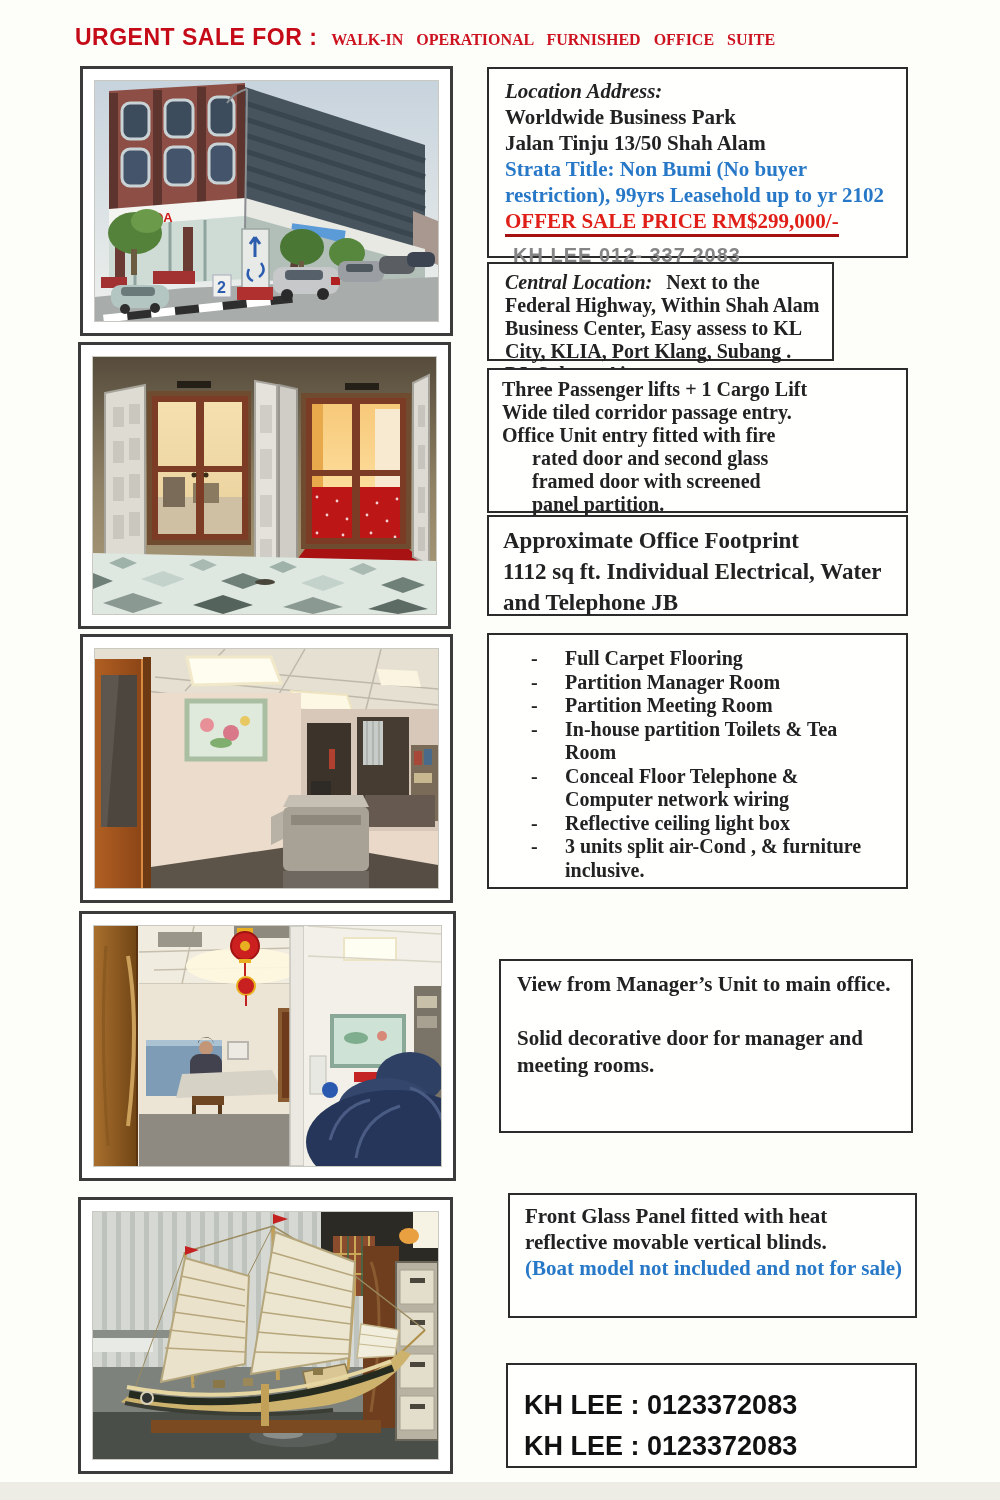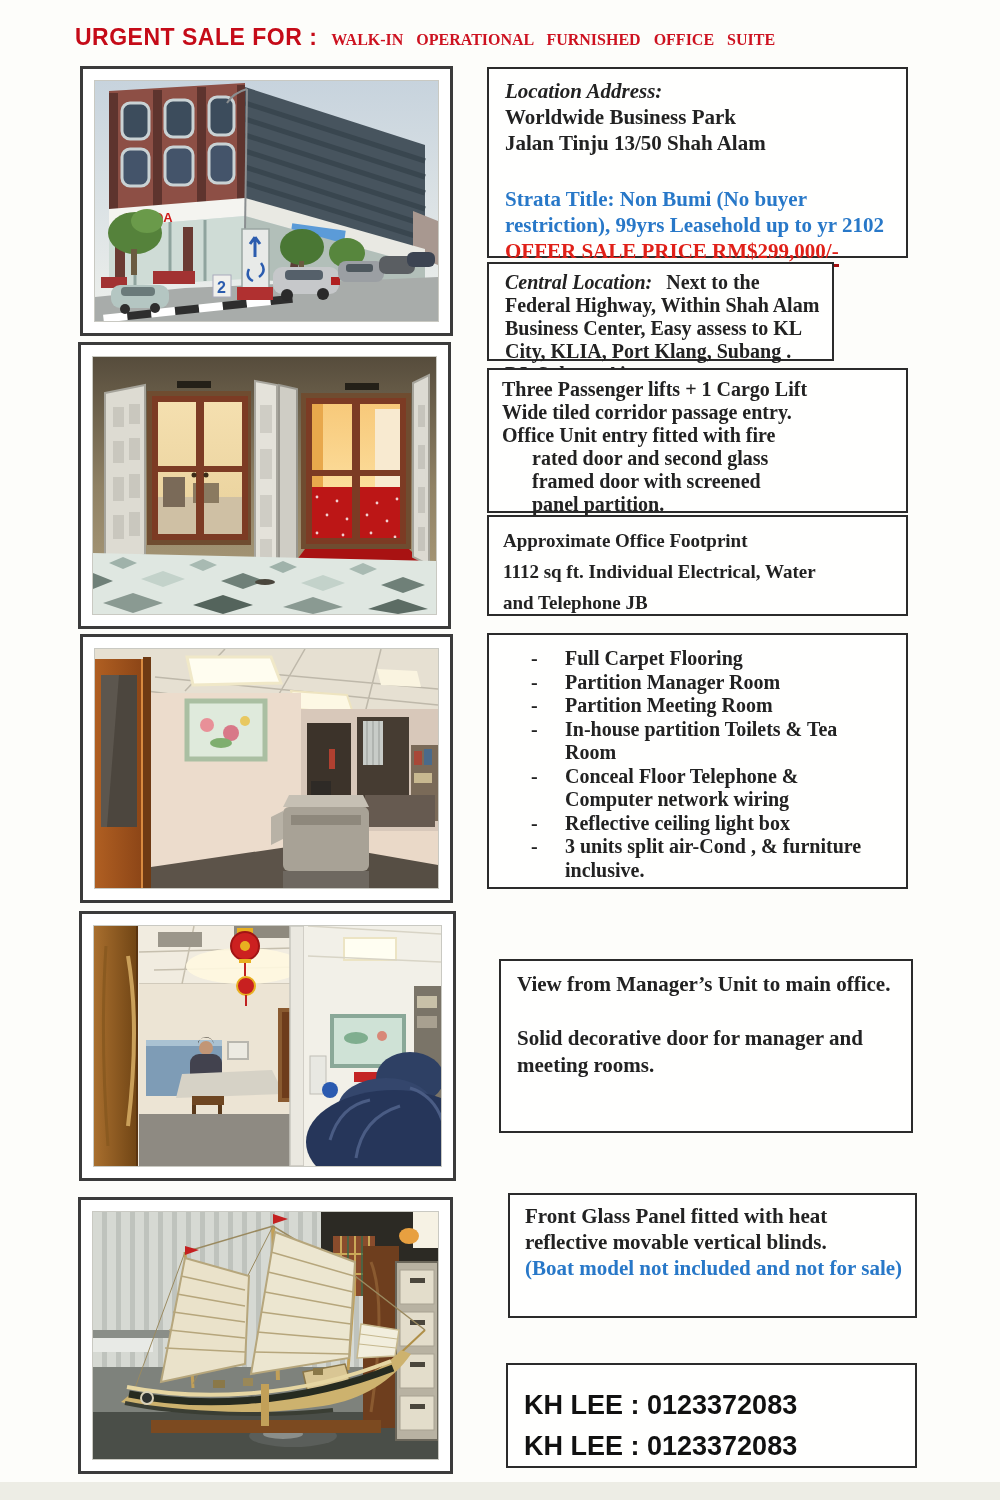--- a/index.html
+++ b/index.html
@@ -9,30 +9,30 @@
   .title{position:absolute;left:75px;top:24px;white-space:nowrap;}
   .title-label{font-family:"Liberation Sans",sans-serif;font-weight:bold;font-size:23px;color:#c50b18;letter-spacing:.5px;}
   .title-main{font-family:"Liberation Serif",serif;font-weight:bold;font-size:16px;color:#cd1220;word-spacing:9px;margin-left:14px;}
   
   .frame{position:absolute;border:3px solid #3b3b3b;background:#fff;padding:12px;box-sizing:border-box;margin:0;}
   .frame svg{display:block;width:100%;height:100%;outline:1px solid #c9c9c2;}
   
   .box{position:absolute;border:2px solid #2b2b2b;background:#fffffe;box-sizing:border-box;
        font-weight:bold;color:#222;}
   .it{font-style:italic;}
-  .blue{color:#2878c8;margin-top:30px;}
+  .blue{color:#2878c8;}
   #box-location{left:487px;top:67px;width:421px;height:191px;padding:9px 14px 4px 16px;font-size:21px;line-height:26px;}
   .offer{color:#e02018;border-bottom:3px solid #a51010;padding-bottom:1px;display:inline-block;line-height:23px;}
   .agent{font-family:"Liberation Sans",sans-serif;color:#858585;font-size:20px;letter-spacing:1px;padding-left:8px;margin-top:5px;}
   #box-central{left:487px;top:262px;width:347px;height:99px;padding:7px 12px 11px 16px;font-size:20px;line-height:23px;}
   #box-central p{margin:0;}
   #box-central .it{margin-right:14px;}
   #box-lifts{left:487px;top:368px;width:421px;height:145px;padding:8px 4px 0 13px;font-size:20px;line-height:23px;}
   #box-lifts .ln:nth-child(n+4){padding-left:30px;}
-  #box-footprint{left:487px;top:515px;width:421px;height:101px;padding:8px 10px 0 14px;font-size:19px;line-height:31px;}
+  #box-footprint{left:487px;top:515px;width:421px;height:101px;padding:8px 10px 0 14px;font-size:23px;line-height:31px;}
   #box-features{left:487px;top:633px;width:421px;height:256px;padding:12px 16px 0 36px;font-size:20px;line-height:23.5px;}
   .feat-row{display:flex;}
   .dash{width:34px;flex:none;text-align:left;padding-left:6px;}
   .ftext{flex:1;}
   #box-manager{left:499px;top:959px;width:414px;height:174px;padding:10px 14px 0 16px;font-size:21px;line-height:27px;}
   #box-manager p{margin:0 0 27px 0;}
   #box-glass{left:508px;top:1193px;width:409px;height:125px;padding:8px 12px 0 15px;font-size:21px;line-height:26px;}
   #box-glass p{margin:0;}
   #box-contact{left:506px;top:1363px;width:411px;height:105px;padding:20px 10px 0 16px;
                font-family:"Liberation Sans",sans-serif;font-size:27px;line-height:41px;color:#111;}

